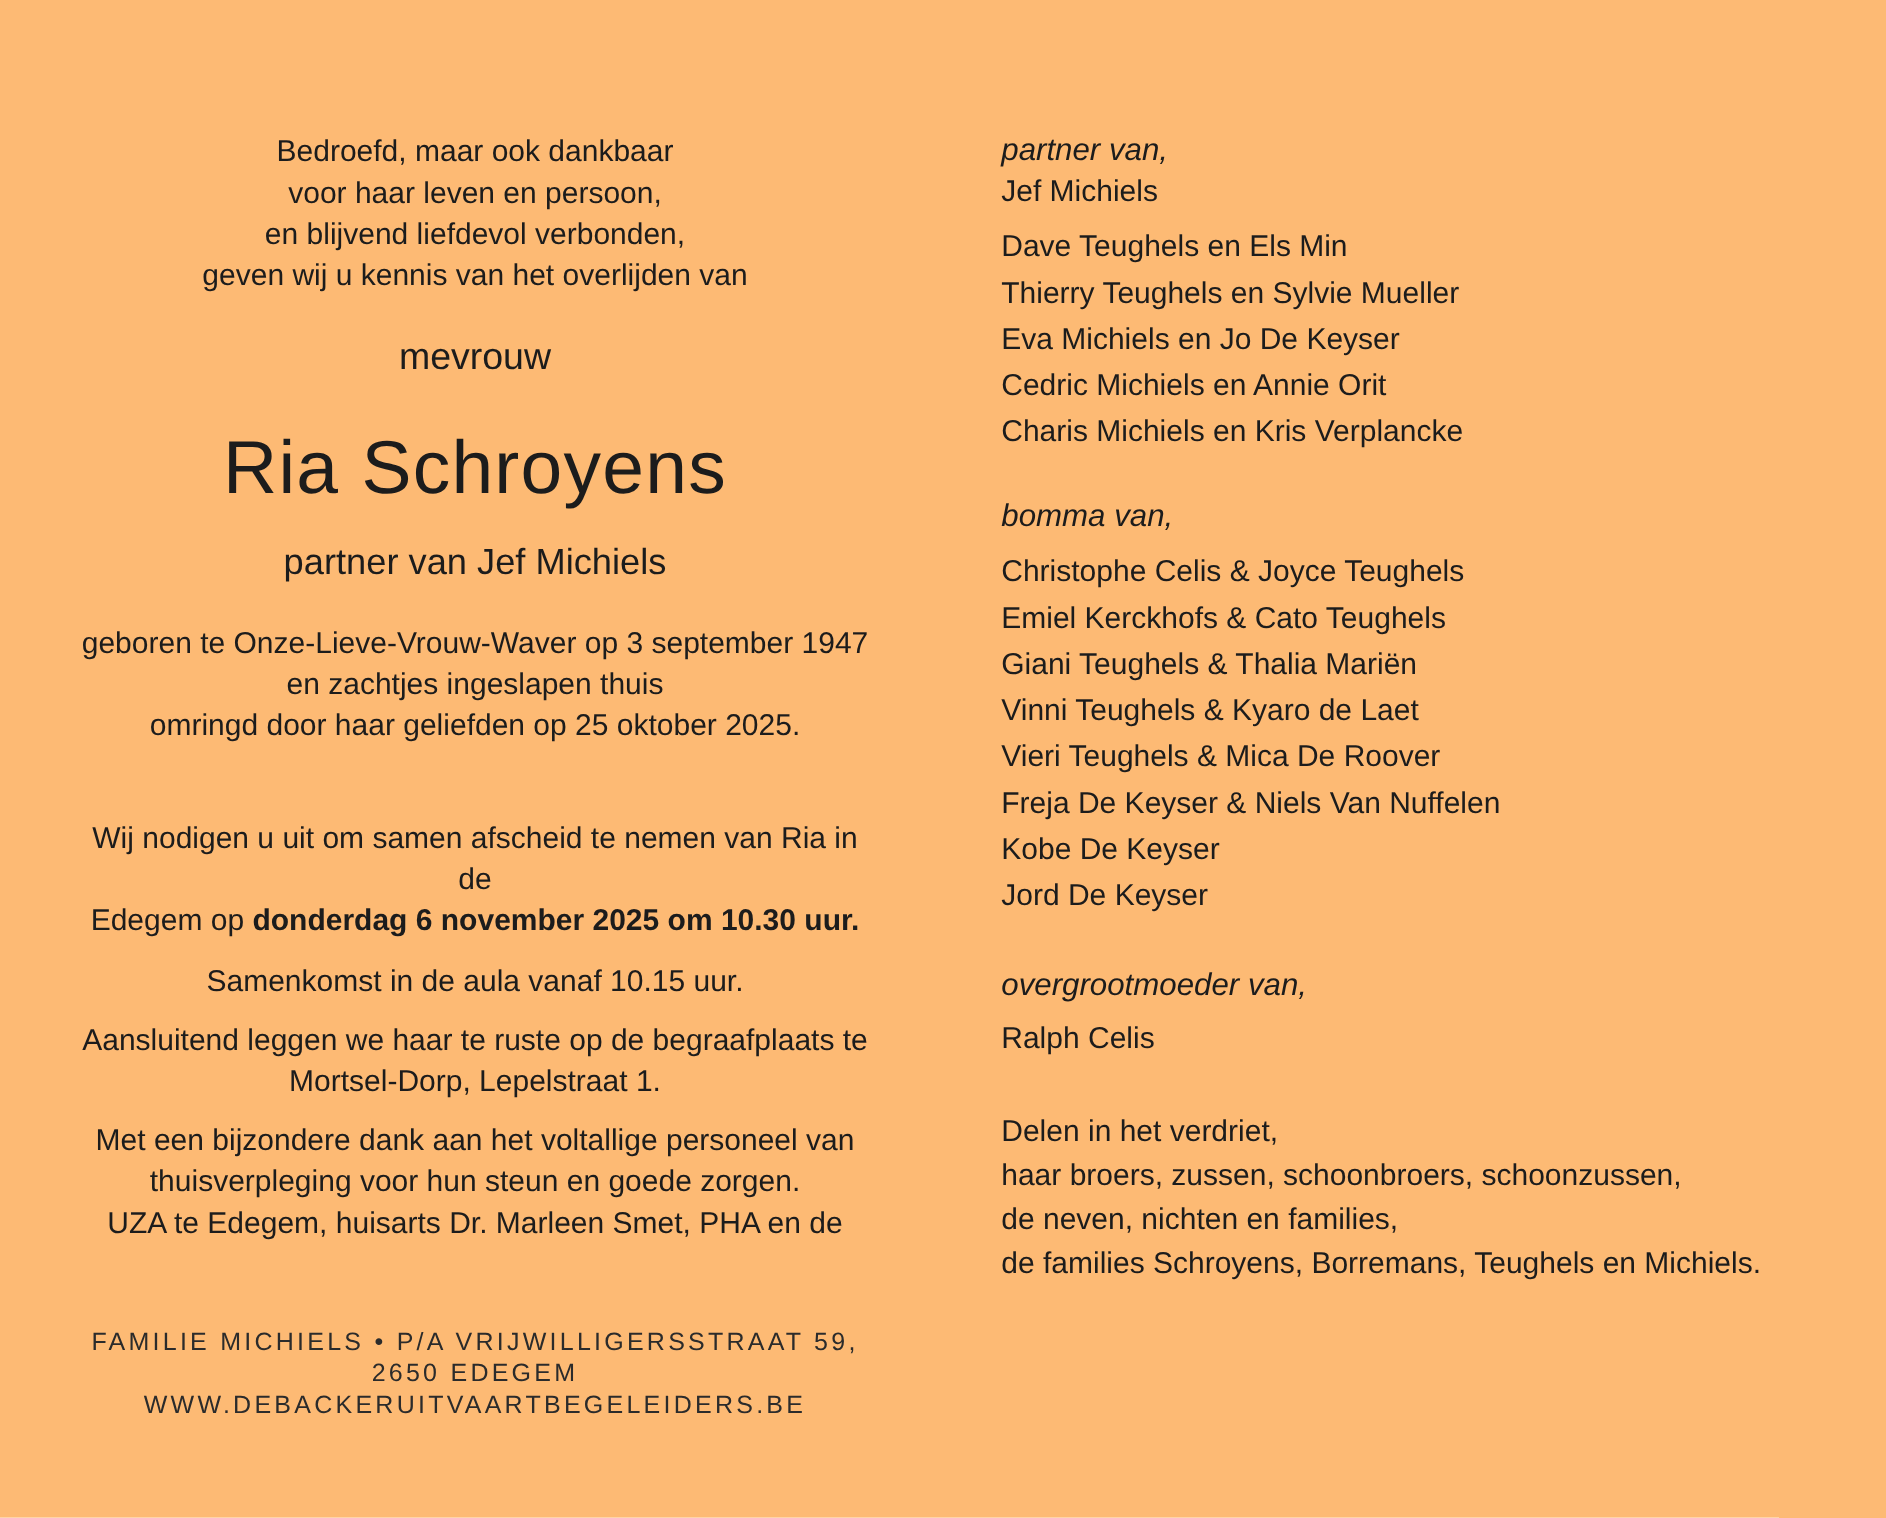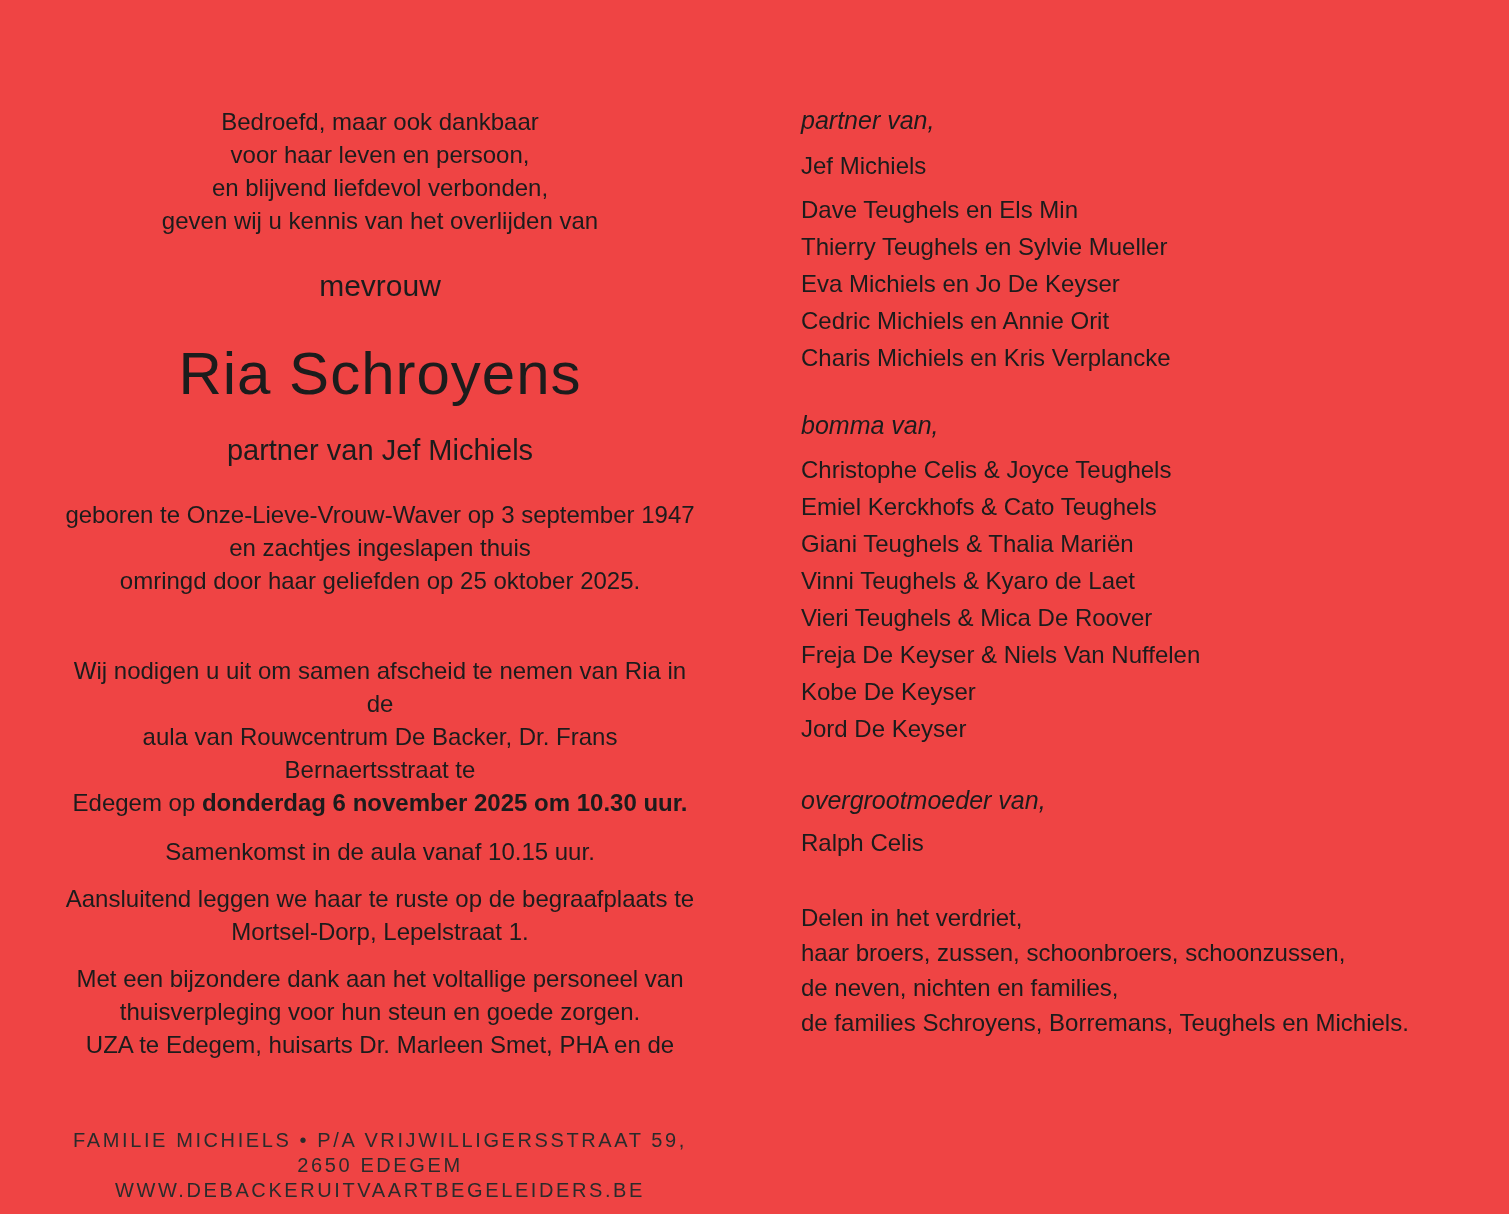--- a/index.html
+++ b/index.html
@@ -8,21 +8,21 @@
     width: 1509px;
     height: 1214px;
     font-family: "Liberation Sans", "DejaVu Sans", sans-serif;
     color: #1c1c1c;
     overflow: hidden;
   }
   .page {
     position: relative;
     width: 1509px;
     height: 1214px;
-    background: #ef4444;
+    background: #fdba74;
   }
   
   .left-col {
     position: absolute;
     left: 60px;
     top: 0;
     width: 640px;
     text-align: center;
   }
   .intro p {
@@ -76,21 +76,20 @@
     text-align: left;
   }
   .section-heading {
     font-size: 25px;
     line-height: 33px;
     font-style: italic;
     font-weight: 400;
   }
   .right-col .h-first { margin-top: 104px; }
   .right-col .single-name {
-    margin-top: 12px;
     font-size: 24px;
     line-height: 33px;
   }
   .names { margin-top: 9px; }
   .names p {
     font-size: 24px;
     line-height: 37px;
   }
   .h-moeder { margin-top: 38px; }
   .h-bomma { margin-top: 33px; }
@@ -127,21 +126,20 @@
     <p class="subtitle">partner van Jef Michiels</p>
 
     <div class="birth">
       <p>geboren te Onze-Lieve-Vrouw-Waver op 3 september 1947</p>
       <p>en zachtjes ingeslapen thuis</p>
       <p>omringd door haar geliefden op 25 oktober 2025.</p>
     </div>
 
     <div class="invitation">
       <p>Wij nodigen u uit om samen afscheid te nemen van Ria in de</p>
-      <p>aula van Rouwcentrum De Backer, Dr. Frans Bernaertsstraat te</p>
       <p><span>Edegem op </span><span class="bold-part">donderdag 6 november 2025  om 10.30 uur.</span></p>
     </div>
 
     <p class="gathering">Samenkomst in de aula vanaf 10.15 uur.</p>
 
     <div class="burial">
       <p>Aansluitend leggen we haar te ruste op de begraafplaats te</p>
       <p>Mortsel-Dorp, Lepelstraat 1.</p>
     </div>
 

